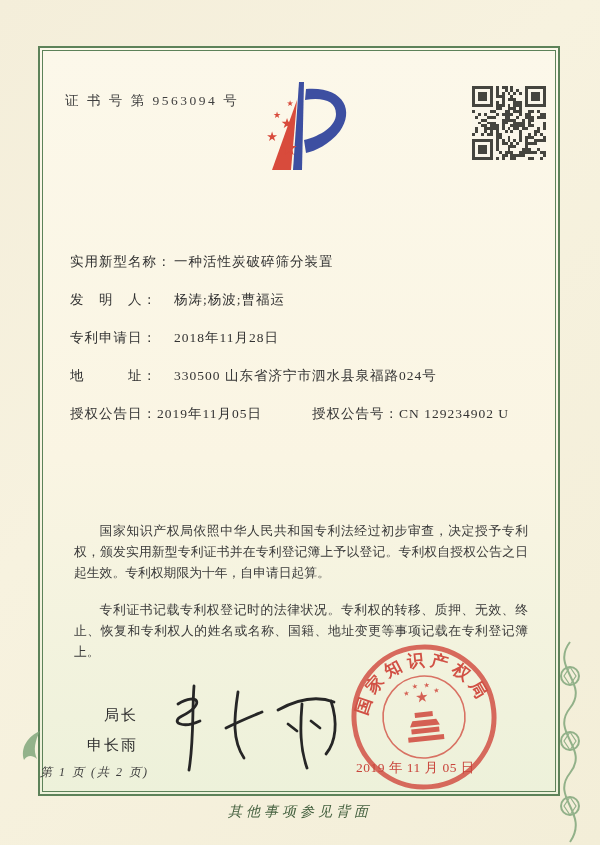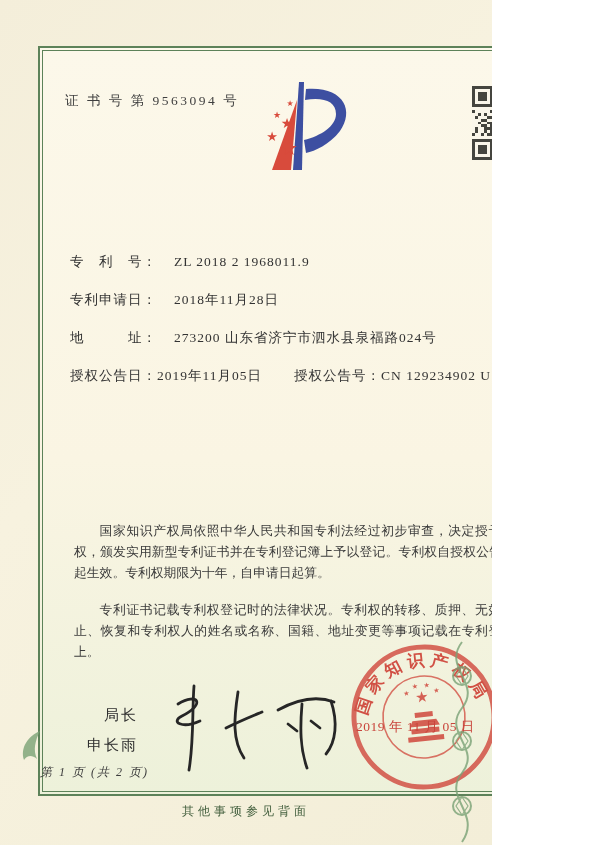--- a/index.html
+++ b/index.html
@@ -1,48 +1,48 @@
 <!DOCTYPE html>
 <html><head>
 <meta charset="utf-8">
 <style>
   html,body{margin:0;padding:0;}
   .page{
-    position:relative;width:492px;height:845px;overflow:hidden;
+    position:relative;width:600px;height:845px;overflow:hidden;
     background:linear-gradient(135deg,#f4eeda 0%,#f7f2df 40%,#f3eed8 100%);
     font-family:"Liberation Serif","DejaVu Serif",serif;color:#333;
   }
   .frame{
     position:absolute;left:38px;top:46px;width:518px;height:746px;
     border:2px solid #5d8259;
     background:linear-gradient(180deg,#fcf8ea 0%,#faf5e3 55%,#edf1da 100%);
   }
   .frame-inner{position:absolute;inset:2px;border:1px solid #5d8259;pointer-events:none;}
   .cert-no{position:absolute;left:25px;top:44px;font-size:13.5px;letter-spacing:2.5px;color:#3f3f3f;}
   .qr{position:absolute;left:432px;top:38px;width:74px;height:74px;}
   .logo{position:absolute;left:199px;top:28px;width:120px;height:100px;}
   .title{
     position:absolute;left:0;top:132px;width:100%;text-align:center;
     font-size:30px;font-weight:bold;letter-spacing:9px;color:#2b2b2b;text-indent:9px;
   }
   .fields{position:absolute;left:30px;top:204px;right:24px;font-size:13.5px;letter-spacing:1px;}
   .row{margin-bottom:19px;white-space:nowrap;line-height:19px;}
   .row .lbl{display:inline-block;min-width:104px;}
-  .grant-row{display:flex;gap:32px;}
+  .grant-row{display:flex;gap:50px;}
   .paras{
     position:absolute;left:18px;top:457px;right:14px;
     font-size:12.8px;line-height:21px;text-align:justify;color:#3a3a3a;
   }
   .paras p{margin:16px;text-indent:2em;}
   .sig-block{position:absolute;left:47px;top:652px;font-size:15px;letter-spacing:2px;line-height:30px;color:#2e2e2e;text-align:right;}
   .sig-svg{position:absolute;left:102px;top:626px;width:210px;height:105px;}
   .seal{position:absolute;left:309px;top:594px;width:150px;height:150px;transform:rotate(-6deg);opacity:.92;}
-  .seal-date{position:absolute;left:316px;top:670px;width:150px;font-size:13.5px;color:#c9453c;letter-spacing:.5px;}
+  .seal-date{position:absolute;left:316px;top:711px;width:150px;font-size:13.5px;color:#c9453c;letter-spacing:.5px;}
   .page-info{position:absolute;left:0;bottom:13px;width:100%;text-align:left;font-size:12px;letter-spacing:2px;color:#3c3c3c;font-style:italic;}
-  .back-note{position:absolute;left:0;top:803px;width:100%;text-align:center;font-size:12px;letter-spacing:4px;color:#44603f;}
+  .back-note{position:absolute;left:0;top:803px;width:100%;text-align:center;font-size:14px;letter-spacing:4px;color:#44603f;font-style:italic;}
   .flourish-right{position:absolute;right:2px;top:638px;width:58px;height:207px;}
   .flourish-left{position:absolute;left:16px;top:728px;width:30px;height:34px;}
 </style>
 </head>
 <body>
 
 <div class="page">
 
   <div class="frame">
     <div class="frame-inner"></div>
@@ -283,27 +283,30 @@
       <text x="50" y="79" font-size="20" fill="#d84b3c" text-anchor="middle">★</text>
       <text x="33" y="65" font-size="13" fill="#d84b3c" text-anchor="middle">★</text>
       <text x="48" y="52" font-size="14" fill="#d84b3c" text-anchor="middle">★</text>
       <text x="38" y="42" font-size="9" fill="#d84b3c" text-anchor="middle">★</text>
       <text x="51" y="30" font-size="8" fill="#d84b3c" text-anchor="middle">★</text>
     </svg>
 
 
     <div class="fields">
       <div class="row">
-        <span class="lbl">专　利　号：</span><span>ZL 2018 2 1968011.9</span>
+        <span class="lbl">实用新型名称：</span><span>一种活性炭破碎筛分装置</span>
+      </div>
+      <div class="row">
+        <span class="lbl">发　明　人：</span><span>杨涛;杨波;曹福运</span>
       </div>
       <div class="row">
         <span class="lbl">专利申请日：</span><span>2018年11月28日</span>
       </div>
       <div class="row">
-        <span class="lbl">地　　　址：</span><span>273200 山东省济宁市泗水县泉福路024号</span>
+        <span class="lbl">地　　　址：</span><span>330500 山东省济宁市泗水县泉福路024号</span>
       </div>
       <div class="row grant-row">
         <span><span>授权公告日：</span><span>2019年11月05日</span></span>
         <span><span>授权公告号：</span><span>CN 129234902 U</span></span>
       </div>
     </div>
 
     <div class="paras">
       <p>国家知识产权局依照中华人民共和国专利法经过初步审查，决定授予专利权，颁发实用新型专利证书并在专利登记簿上予以登记。专利权自授权公告之日起生效。专利权期限为十年，自申请日起算。</p>
       <p>专利证书记载专利权登记时的法律状况。专利权的转移、质押、无效、终止、恢复和专利权人的姓名或名称、国籍、地址变更等事项记载在专利登记簿上。</p>

